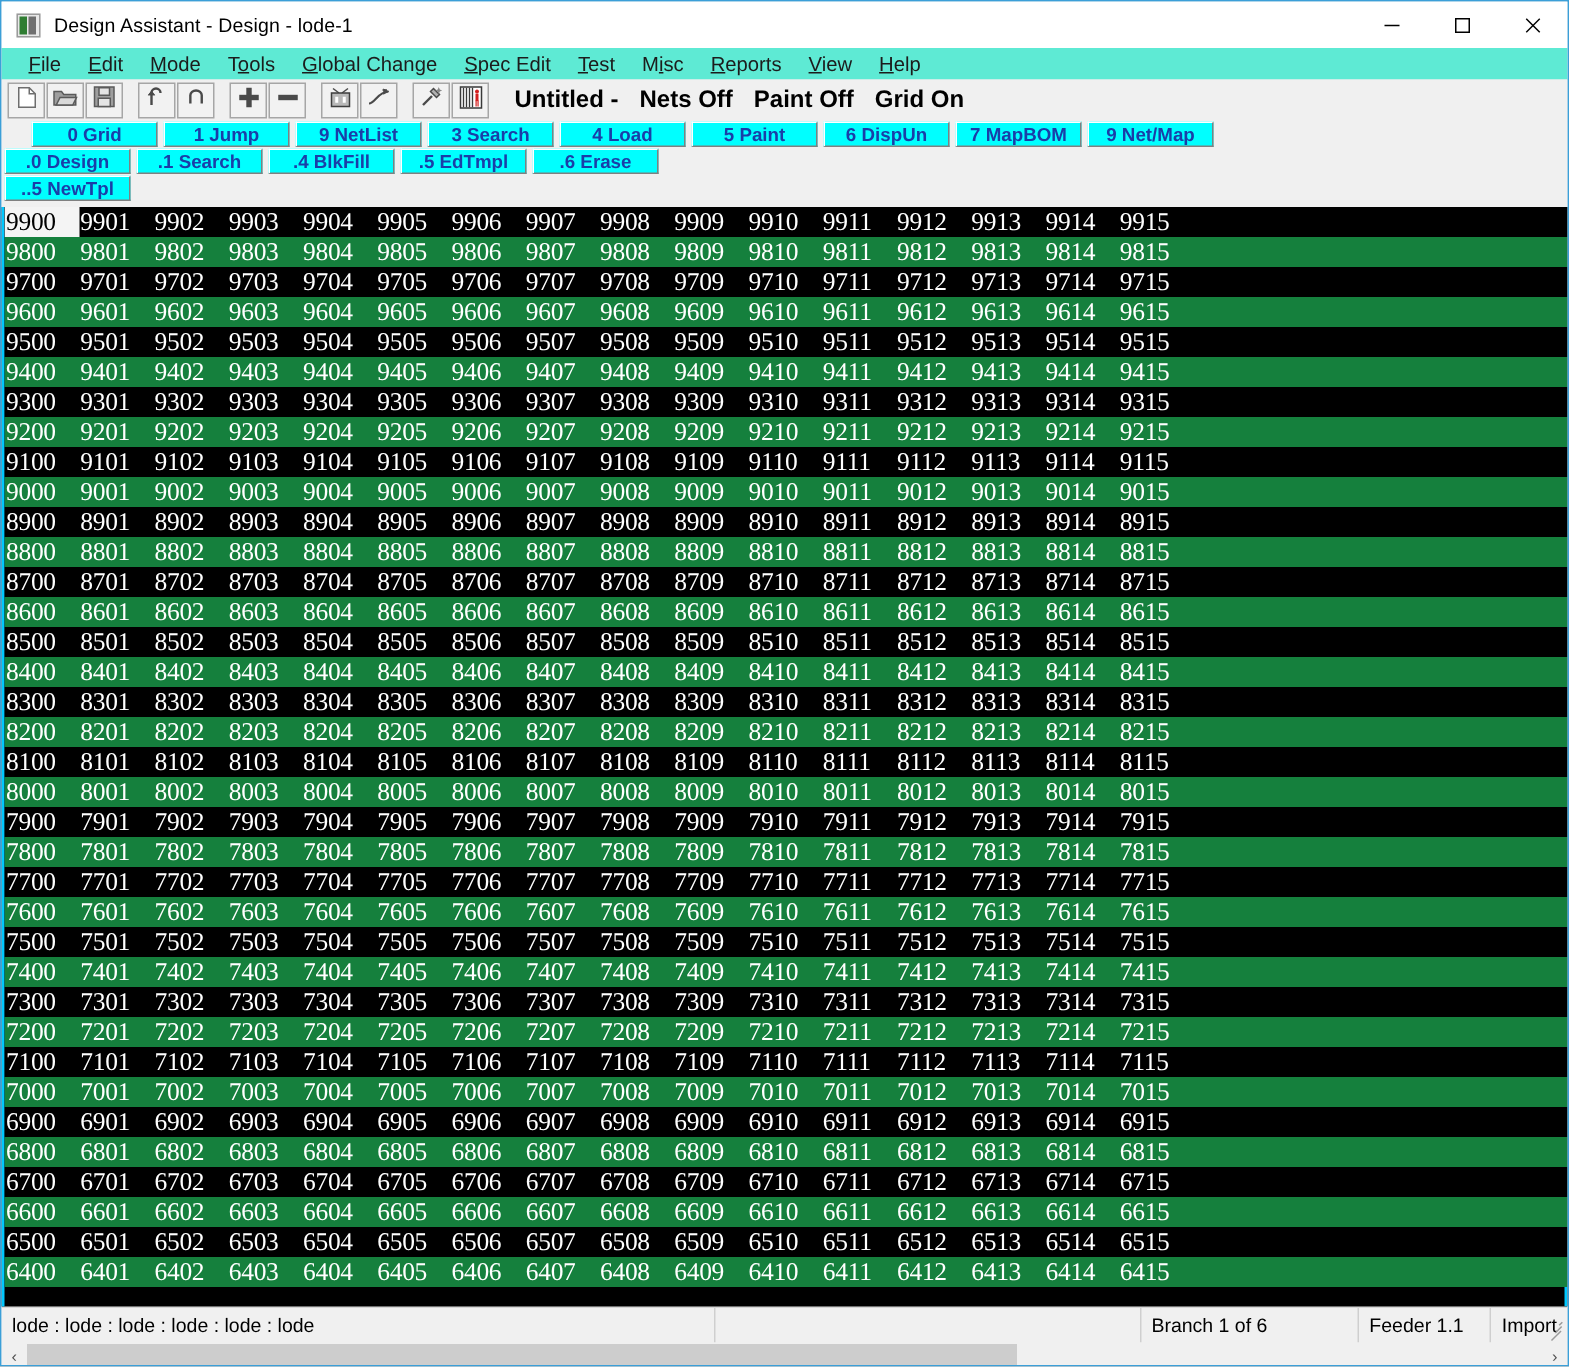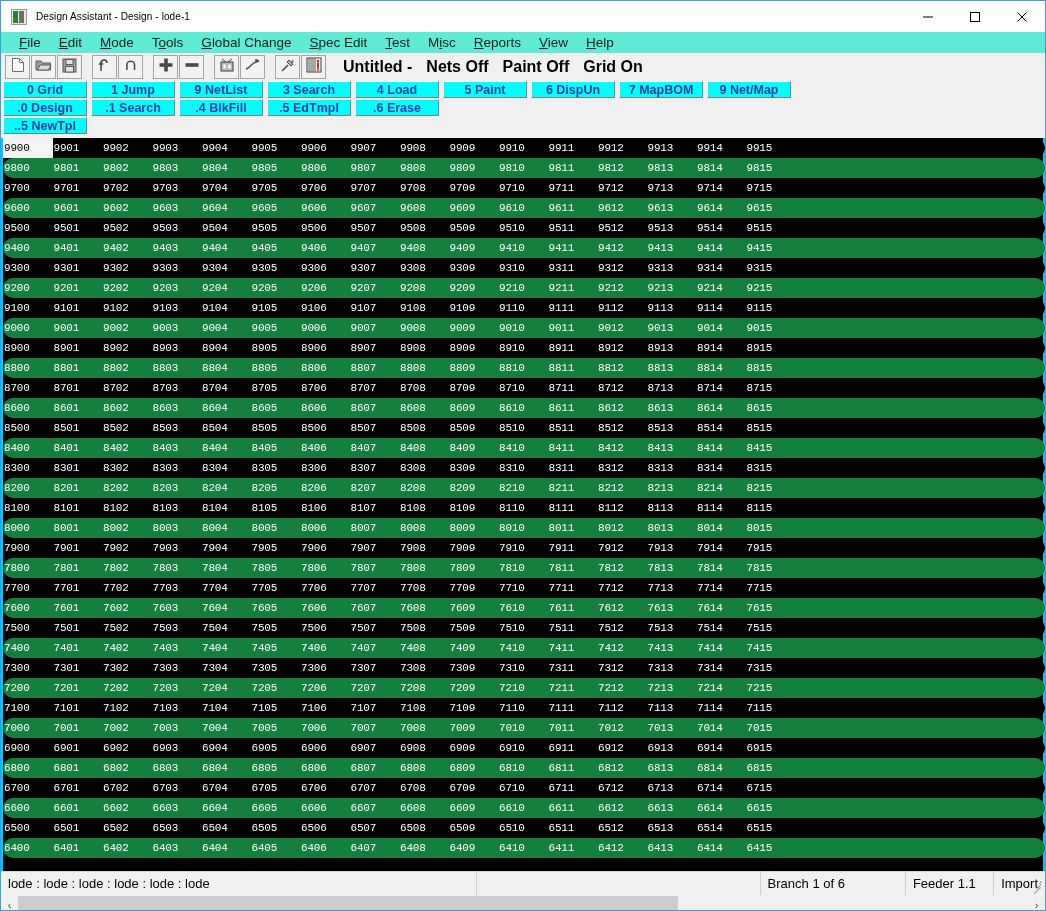--- a/index.html
+++ b/index.html
@@ -27,21 +27,21 @@
     width:16px;height:16px;margin-left:10px;margin-right:9px;
     position:relative;flex:0 0 auto;
     border:1px solid #9b9b9b;background:#e8e8e8;
     box-sizing:border-box;
   }
   .tb-icon i{
     position:absolute;left:1px;top:1px;width:5px;height:12px;background:#2f7d32;
   }
   .tb-icon i.b{left:7px;background:#6f6f6f;width:5px;}
   .tb-title{
-    font-size:10px;color:#000;letter-spacing:0.1px;white-space:nowrap;text-align:center;
+    font-size:13px;color:#000;letter-spacing:0.1px;white-space:nowrap;text-align:center;
   }
   .tb-btns{position:absolute;right:0;top:0;height:31px;display:flex;}
   .tb-btn{
     width:47px;height:31px;display:flex;align-items:center;justify-content:center;
     font-size:13px;color:#000;
   }
   .tb-btn svg{display:block;}
 
   
   .menubar{
@@ -95,25 +95,24 @@
   .canvas{
     position:relative;
     height:733px;
     background:#000000;
     overflow:hidden;
     border-left:2px solid #00c8ff;
     box-sizing:border-box;
   }
   .gridrow{
     position:relative;height:20px;white-space:nowrap;
-    font-family:Liberation Mono, monospace;
-    font-size:11px;
+    font-family:Liberation Serif, serif;
+    font-size:17px;
     color:#ffffff;
     line-height:20px;
-    border-radius:10px;
   }
   .gridrow.alt{background:#15803d;}
   .gridrow.dk{background:#000000;}
   .cell{
     display:inline-block;width:49.5px;text-align:left;
     padding-left:1px;box-sizing:border-box;
     letter-spacing:-0.2px;
   }
   .cell.sel{background:#f4f4f4;color:#000000;}
   .rightedge{
@@ -307,21 +306,21 @@
             <rect x="11" y="10" width="0.8" height="4" fill="#d42020"></rect>
             <rect x="12.3" y="10" width="0.8" height="4" fill="#d42020"></rect>
           </svg>
       </span>
     </div>
     <div class="tbar-status" id="tbstatus"><span>Untitled -</span><span>Nets Off</span><span>Paint Off</span><span>Grid On</span></div>
   </div>
 
   <div class="fkrows">
     <div class="fkrow" id="fkrow1">
-        <div class="fkbtn" style="width: 84px;">0 Grid</div>
+        <div class="fkbtn" style="width: 84px; margin-left: 18px;">0 Grid</div>
         <div class="fkbtn" style="width: 84px;">1 Jump</div>
         <div class="fkbtn" style="width: 84px;">9 NetList</div>
         <div class="fkbtn" style="width: 84px;">3 Search</div>
         <div class="fkbtn" style="width: 84px;">4 Load</div>
         <div class="fkbtn" style="width: 84px;">5 Paint</div>
         <div class="fkbtn" style="width: 84px;">6 DispUn</div>
         <div class="fkbtn" style="width: 84px;">7 MapBOM</div>
         <div class="fkbtn" style="width: 84px;">9 Net/Map</div>
       </div>
     <div class="fkrow" id="fkrow2">

